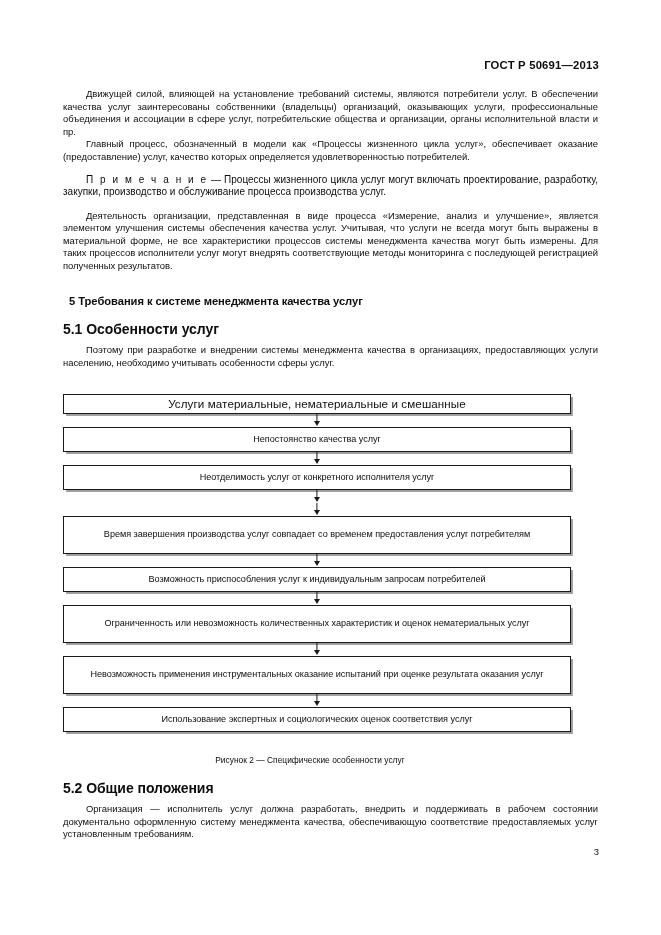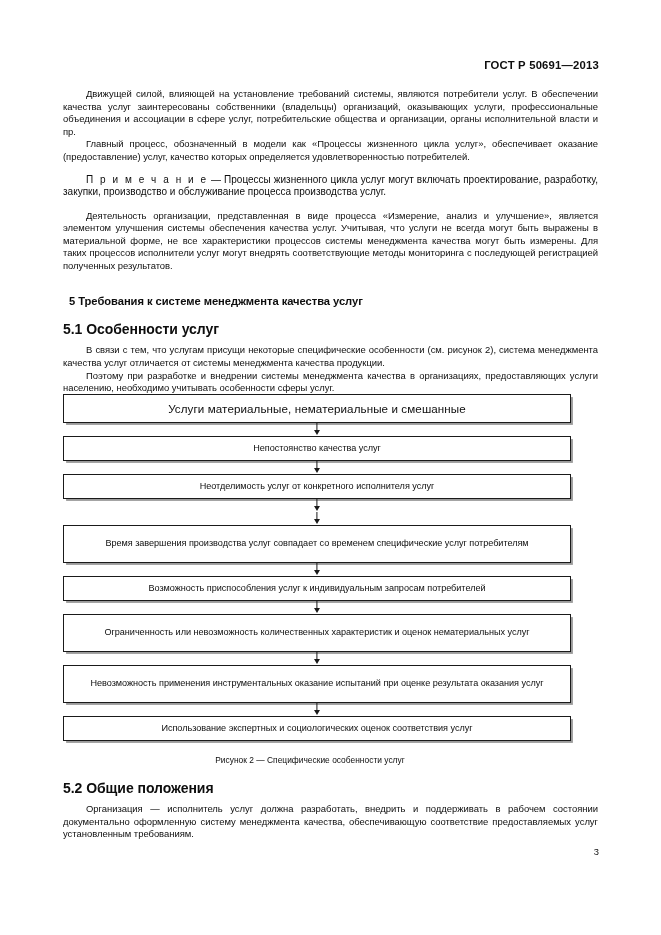--- a/index.html
+++ b/index.html
@@ -96,21 +96,21 @@
     align-items: center;
     justify-content: center;
     text-align: center;
     padding: 2px 14px;
   }
   .fbox .txt {
     font-size: 9.1px;
     line-height: 13.2px;
     letter-spacing: -0.02px;
   }
-  .fbox.lead { height: 29px; }
+  .fbox.lead { height: 20px; }
   .fbox.lead .txt {
     font-size: 11.6px;
     line-height: 14px;
     letter-spacing: 0.1px;
   }
   .fbox.h1line { height: 25px; }
   .fbox.h2line { height: 38px; }
 
   .connector {
     height: 13px;
@@ -185,21 +185,20 @@
     <div class="gap-lg"></div>
 
     <h2 class="sec">5 Требования к системе менеджмента качества услуг</h2>
 
     <div class="gap-sm"></div>
 
     <h3 class="subsec">5.1 Особенности услуг</h3>
 
     <div class="gap-sm"></div>
 
-    <p class="body">В связи с тем, что услугам присущи некоторые специфические особенности (см. рисунок 2), система менеджмента качества услуг отличается от системы менеджмента качества продукции.</p>
 
     <p class="body">Поэтому при разработке и внедрении системы менеджмента качества в организациях, предоставляющих услуги населению, необходимо учитывать особенности сферы услуг.</p>
 
   </div>
 
   <div class="flow">
 
     <div class="fbox lead">
       <span class="txt">Услуги материальные, нематериальные и смешанные</span>
     </div>
@@ -223,21 +222,21 @@
       <span class="stem"></span>
       <span class="head"></span>
     </div>
 
     <div class="connector">
       <span class="stem"></span>
       <span class="head"></span>
     </div>
 
     <div class="fbox h2line">
-      <span class="txt">Время завершения производства услуг совпадает со временем специфические услуг потребителям</span>
+      <span class="txt">Время завершения производства услуг совпадает со временем предоставления услуг потребителям</span>
     </div>
     <div class="connector">
       <span class="stem"></span>
       <span class="head"></span>
     </div>
 
     <div class="fbox h1line">
       <span class="txt">Возможность приспособления услуг к индивидуальным  запросам потребителей</span>
     </div>
     <div class="connector">

